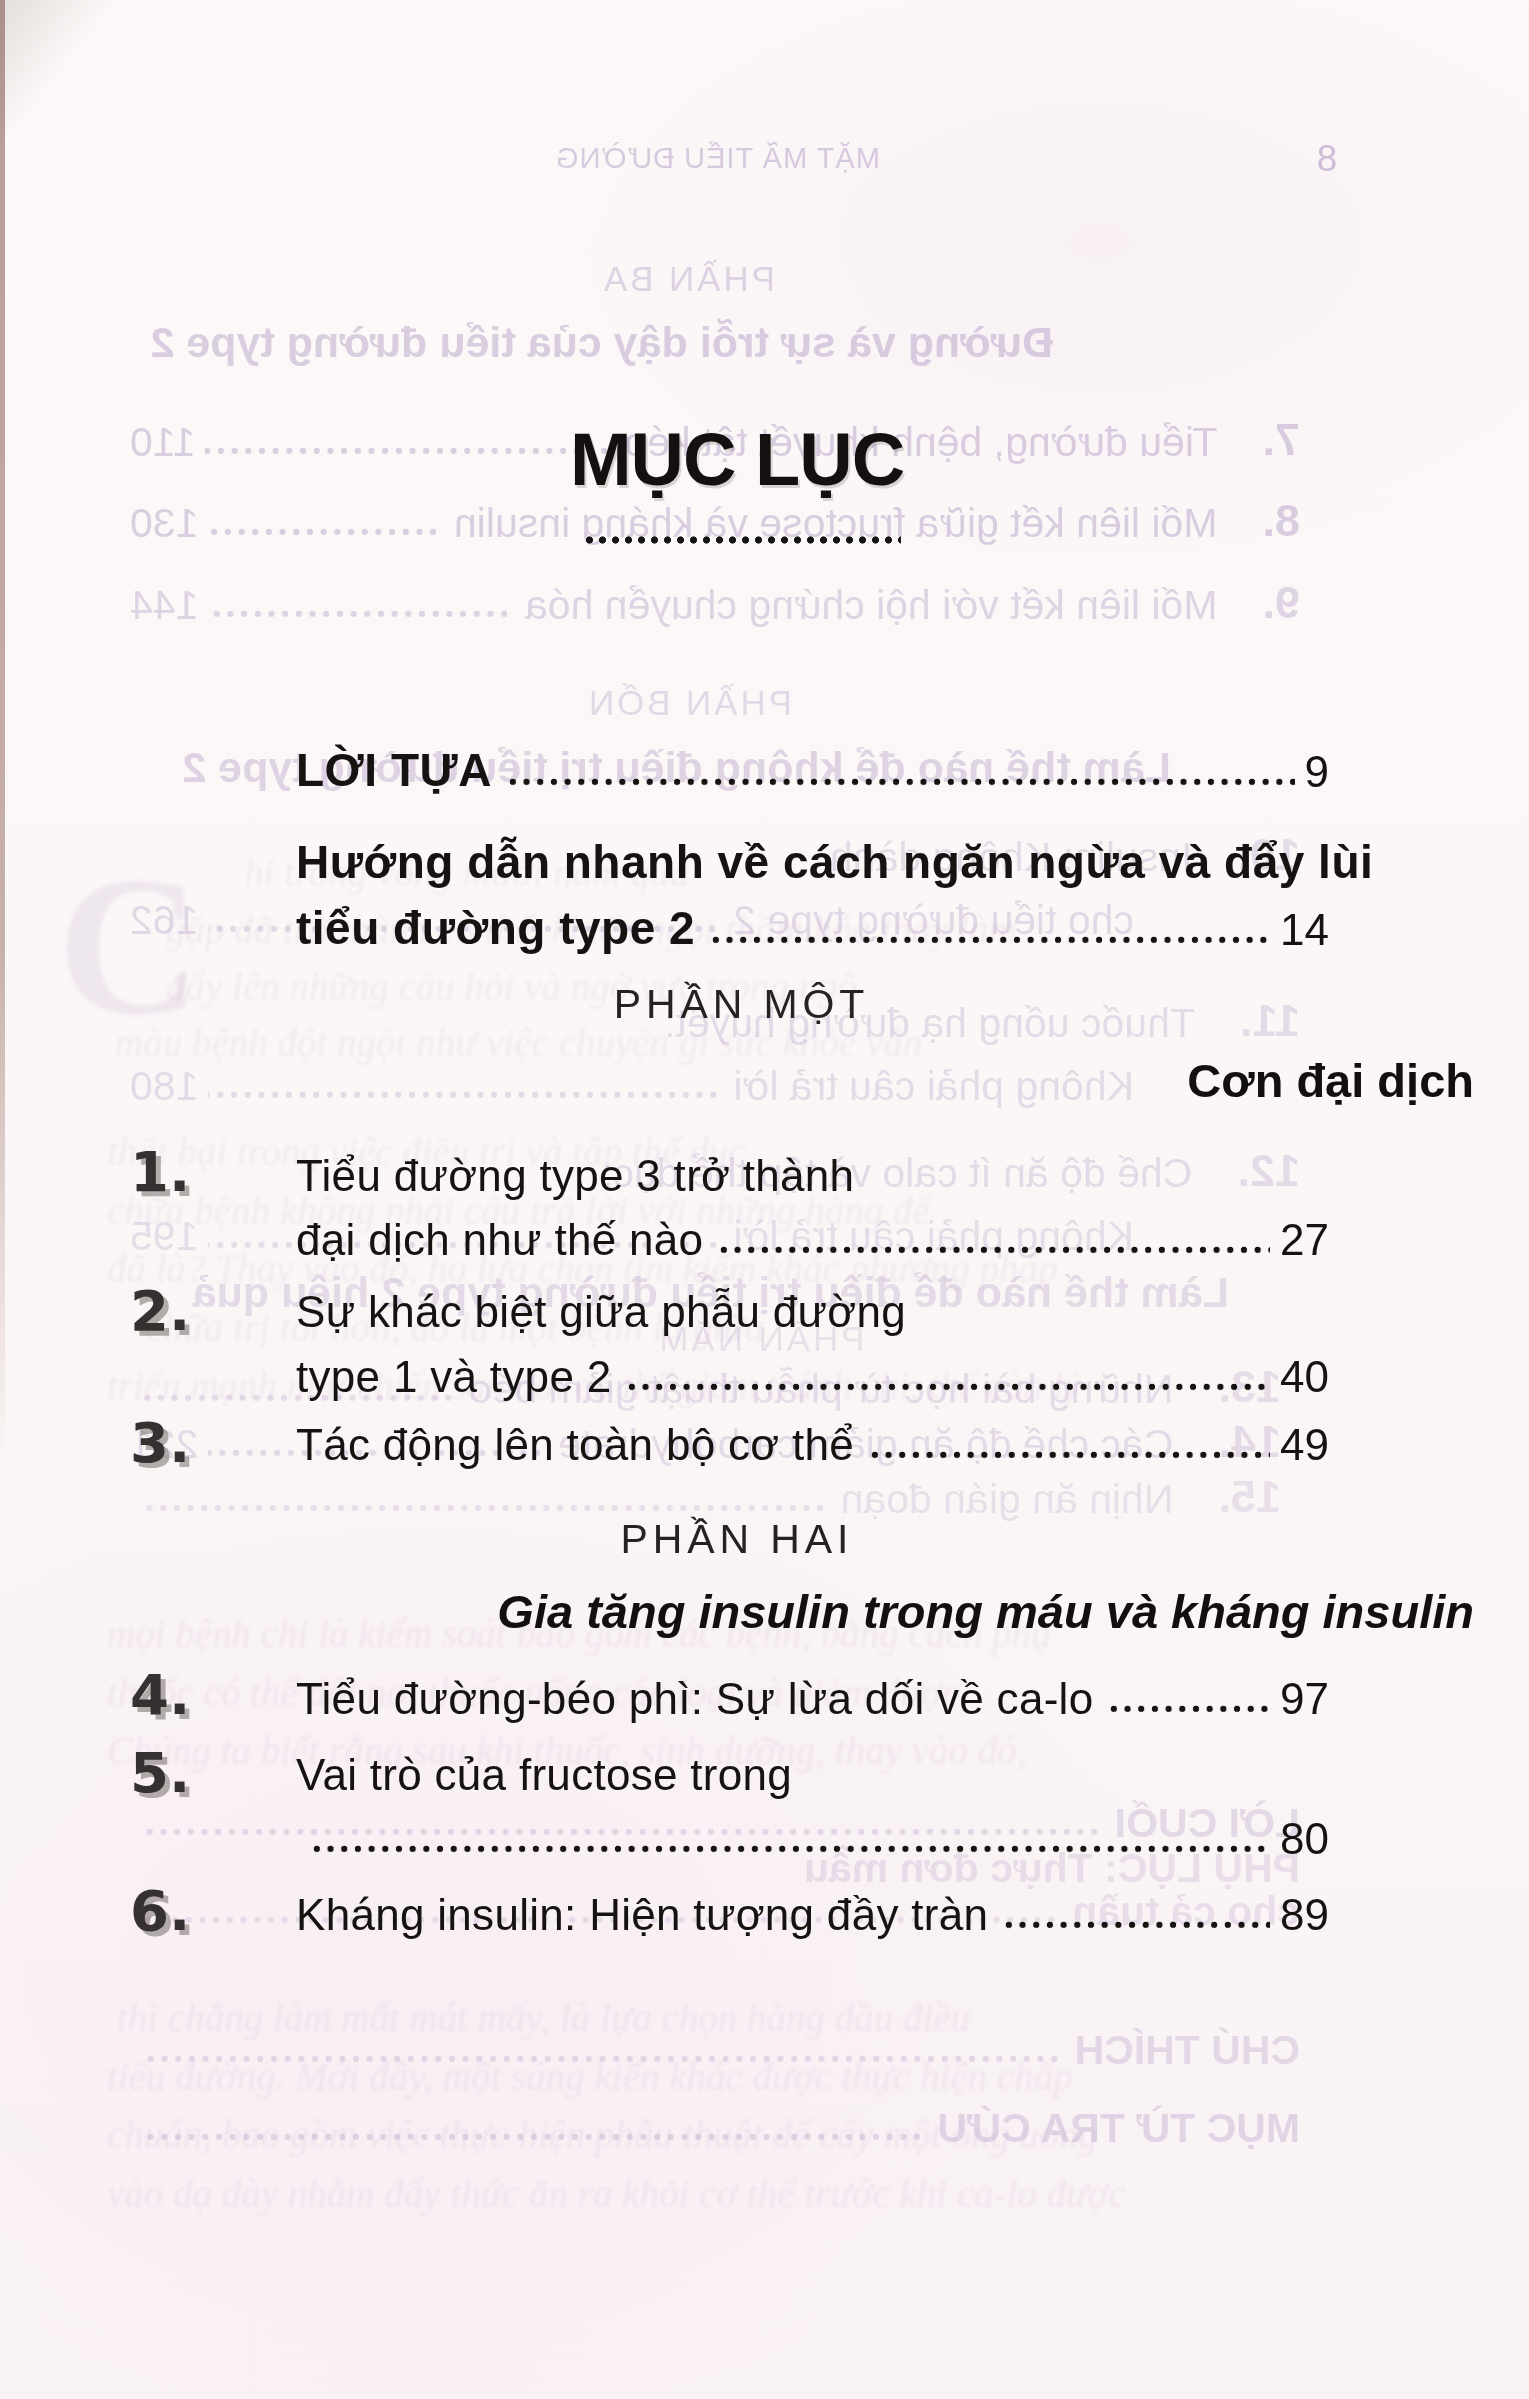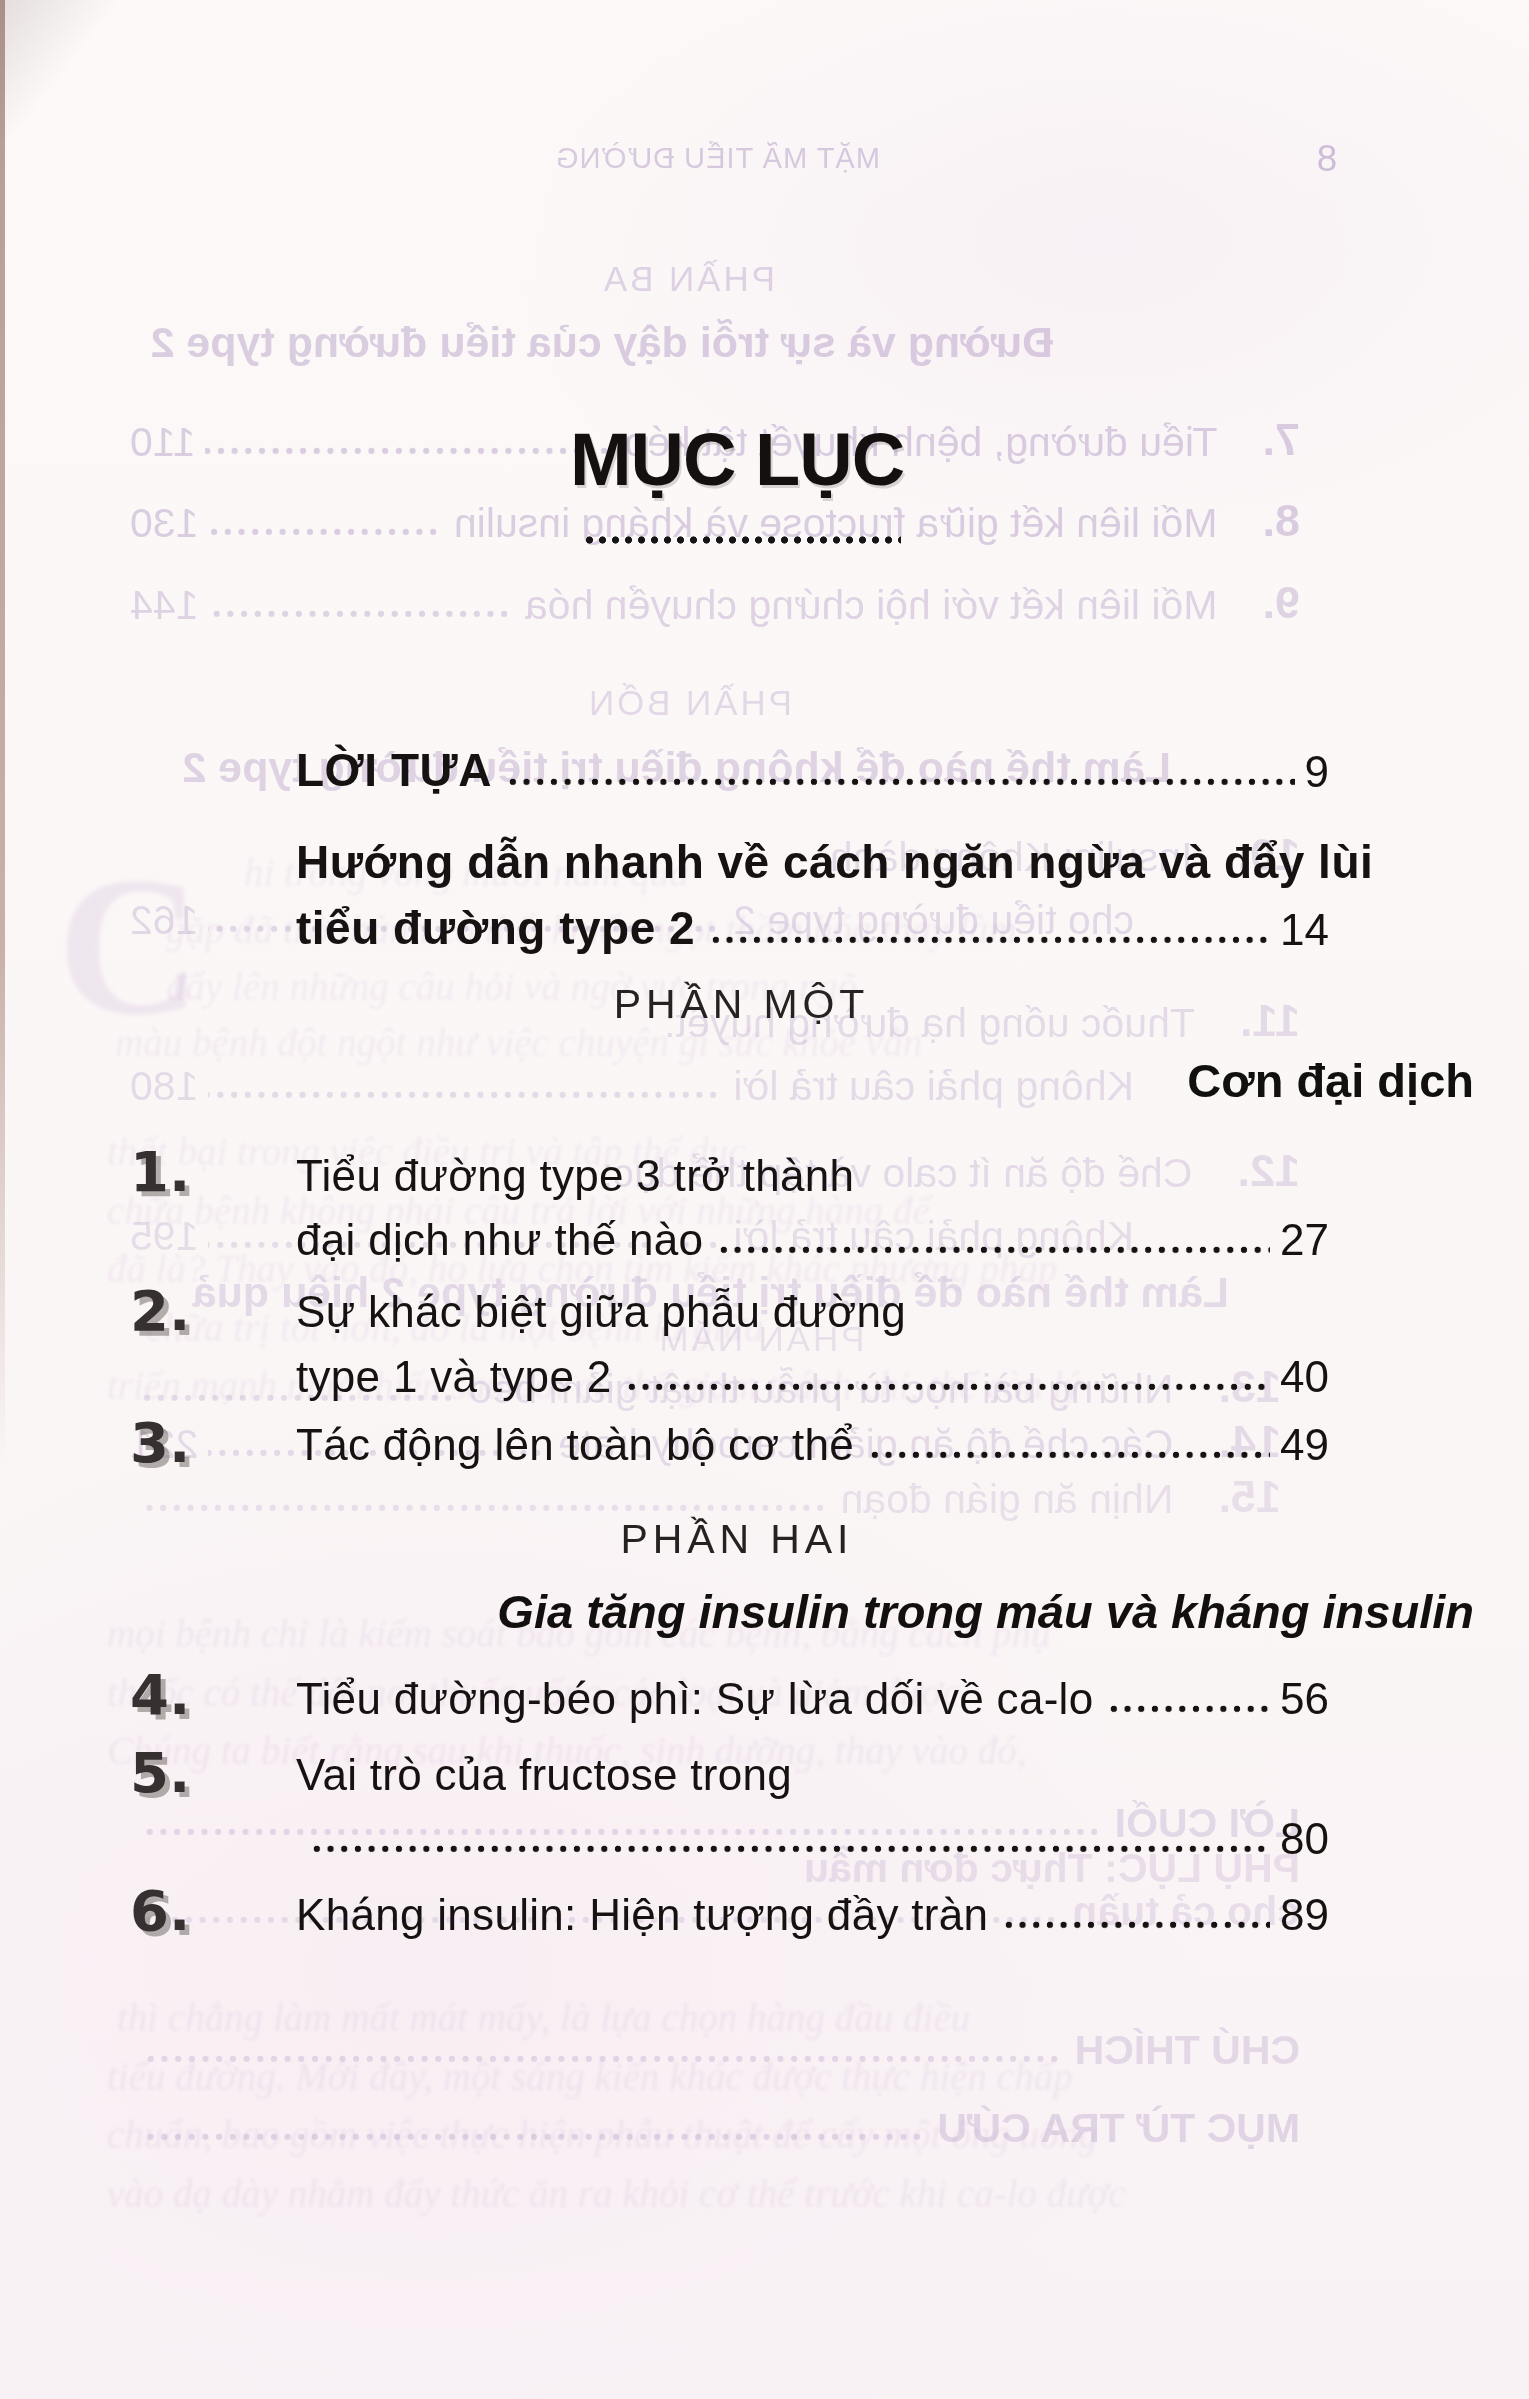--- a/index.html
+++ b/index.html
@@ -210,21 +210,21 @@
     <span class="epage">49</span>
   </div>
 
   <div class="kicker" style="top:1516px;">PHẦN HAI</div>
   <div class="part-title" style="top:1584px;font-style:italic;">Gia tăng insulin trong máu và kháng insulin</div>
 
   <div class="enum" style="left:130px;top:1662px;">4.</div>
   <div class="row" style="left:296px;right:200px;top:1674px;">
     <span class="etext">Tiểu đường-béo phì: Sự lừa dối về ca-lo</span>
     <span class="leader"></span>
-    <span class="epage">56</span>
+    <span class="epage">97</span>
   </div>
 
   <div class="enum" style="left:130px;top:1740px;">5.</div>
   <div class="t etext" style="left:296px;top:1750px;">Vai trò của fructose trong</div>
   <div class="row" style="left:296px;right:200px;top:1814px;">
     <span class="leader"></span>
     <span class="epage">80</span>
   </div>
 
   <div class="enum" style="left:130px;top:1878px;">6.</div>

